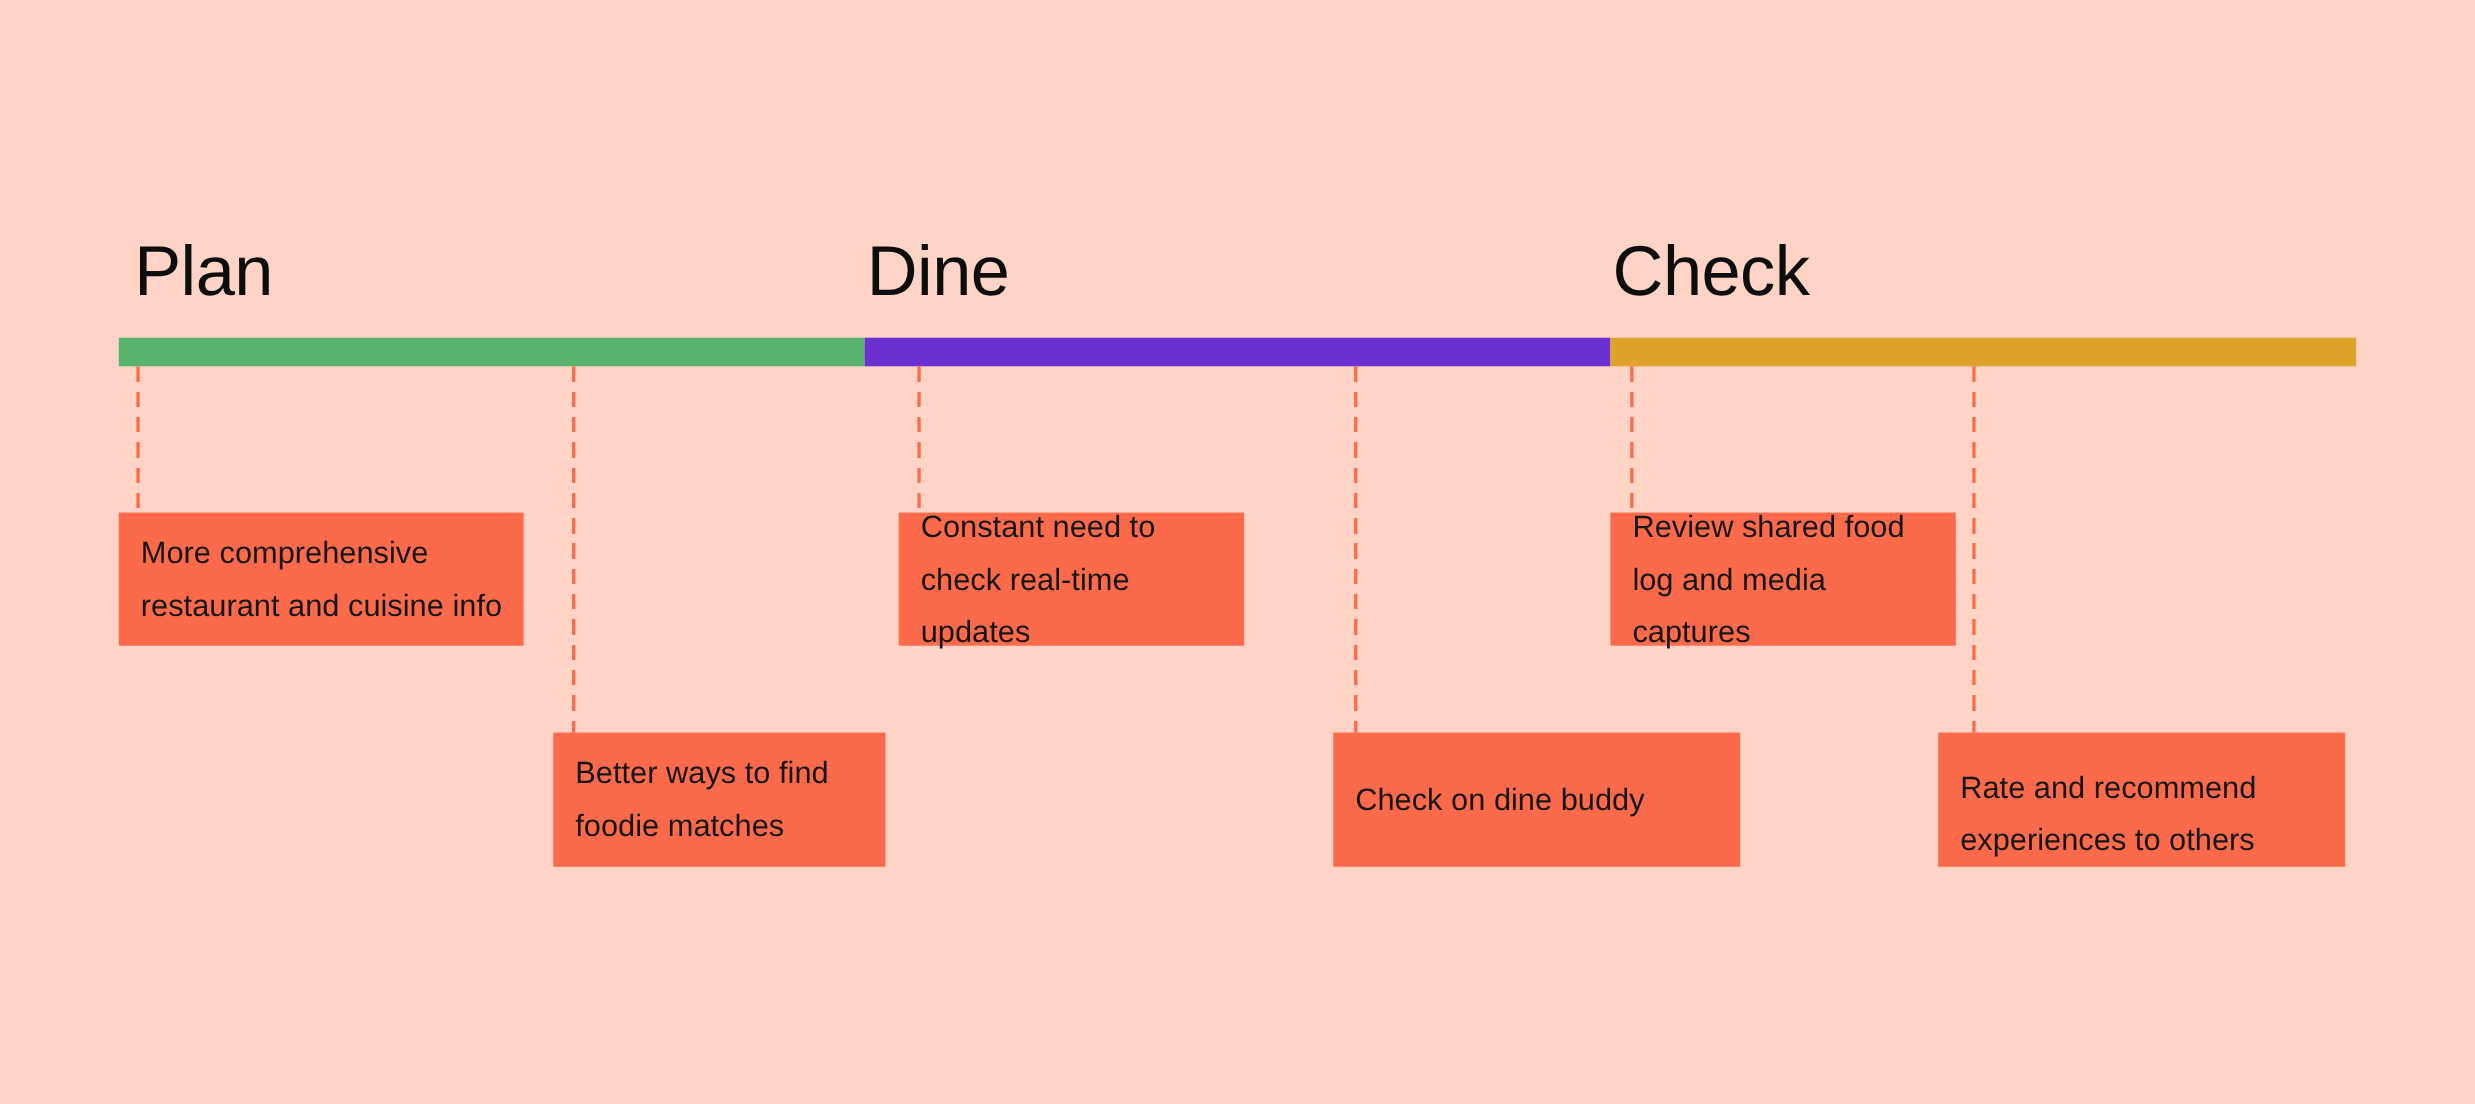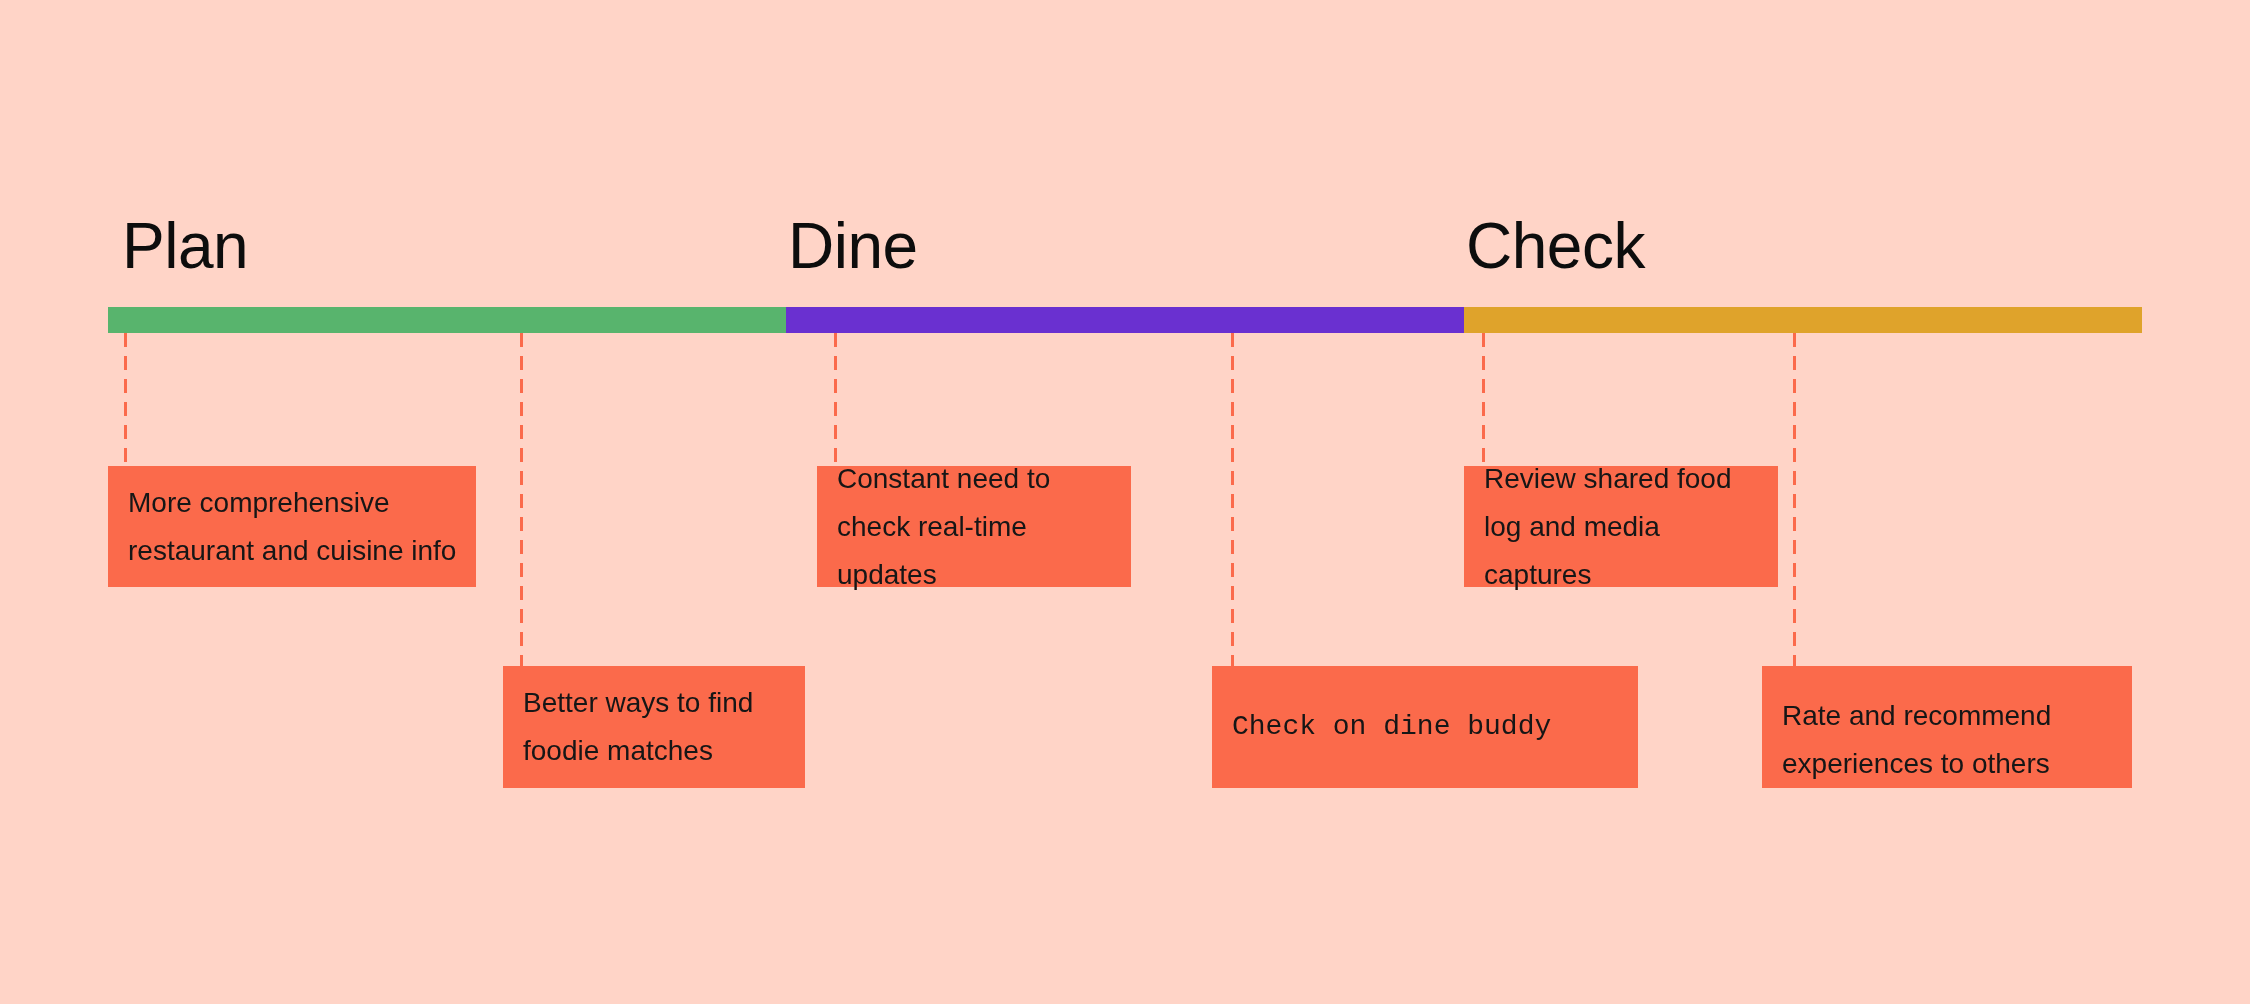--- a/index.html
+++ b/index.html
@@ -77,21 +77,21 @@
     display: flex;
     align-items: center;
     padding: 0 12px 0 20px;
     z-index: 2;
   }
   .row1 { top: 466px; height: 121px; }
   .row2 { top: 666px; height: 122px; }
   .n1 { left: 108px;  width: 368px; }
   .n2 { left: 503px;  width: 302px; }
   .n3 { left: 817px;  width: 314px; }
-  .n4 { left: 1212px; width: 426px; font-family: Liberation Mono, monospace; }
+  .n4 { left: 1212px; width: 370px; }
   .n5 { left: 1464px; width: 314px; }
   .n6 { left: 1762px; width: 370px; align-items: flex-end; }
 </style>
 </head>
 <body>
 
 <div class="canvas">
 
   <div class="phase-label pl-plan">Plan</div>
   <div class="phase-label pl-dine">Dine</div>

